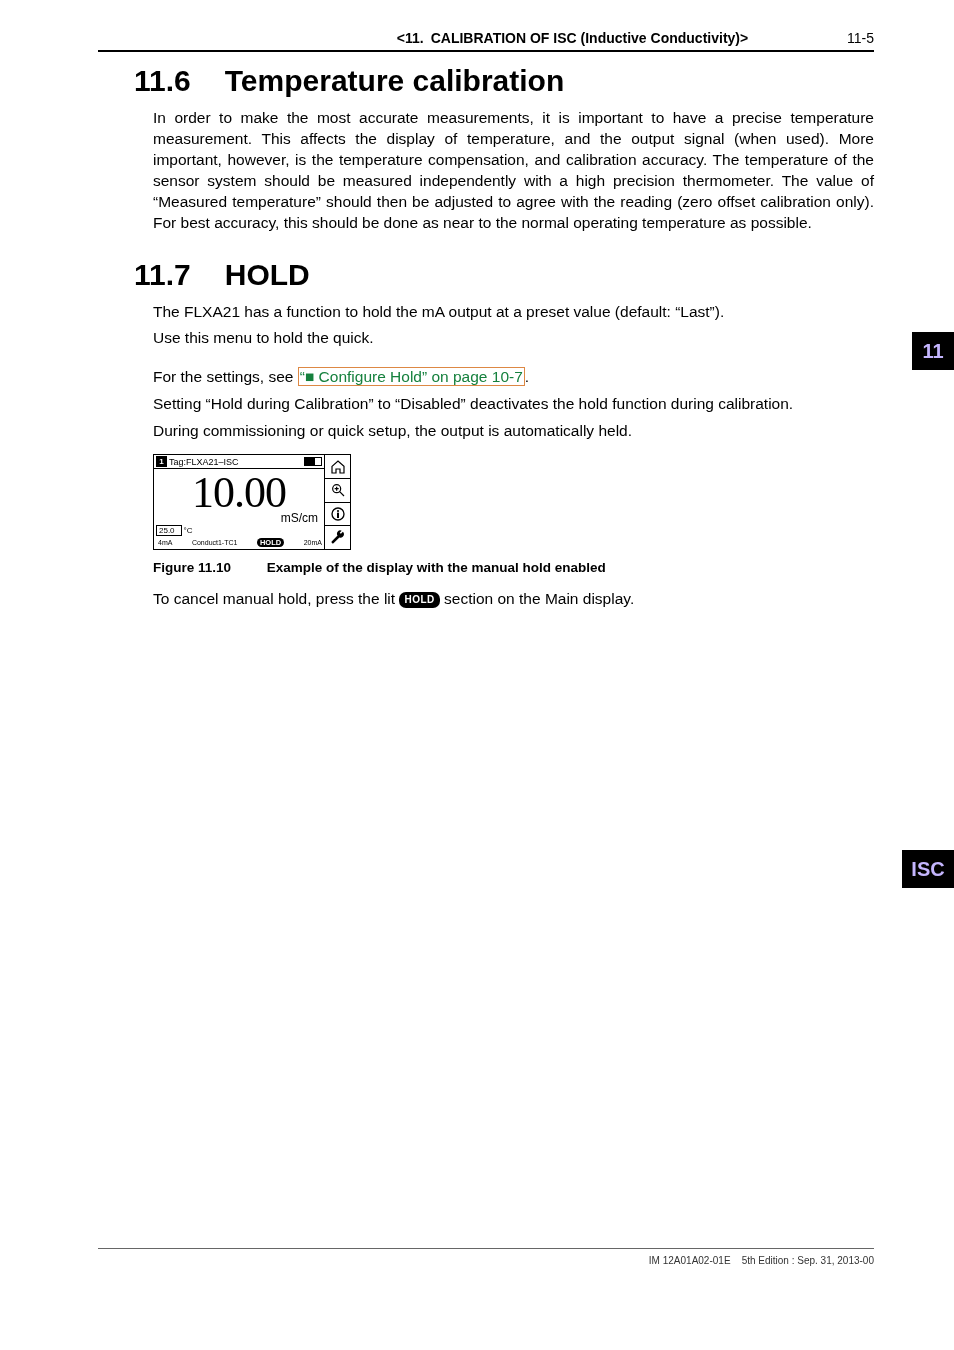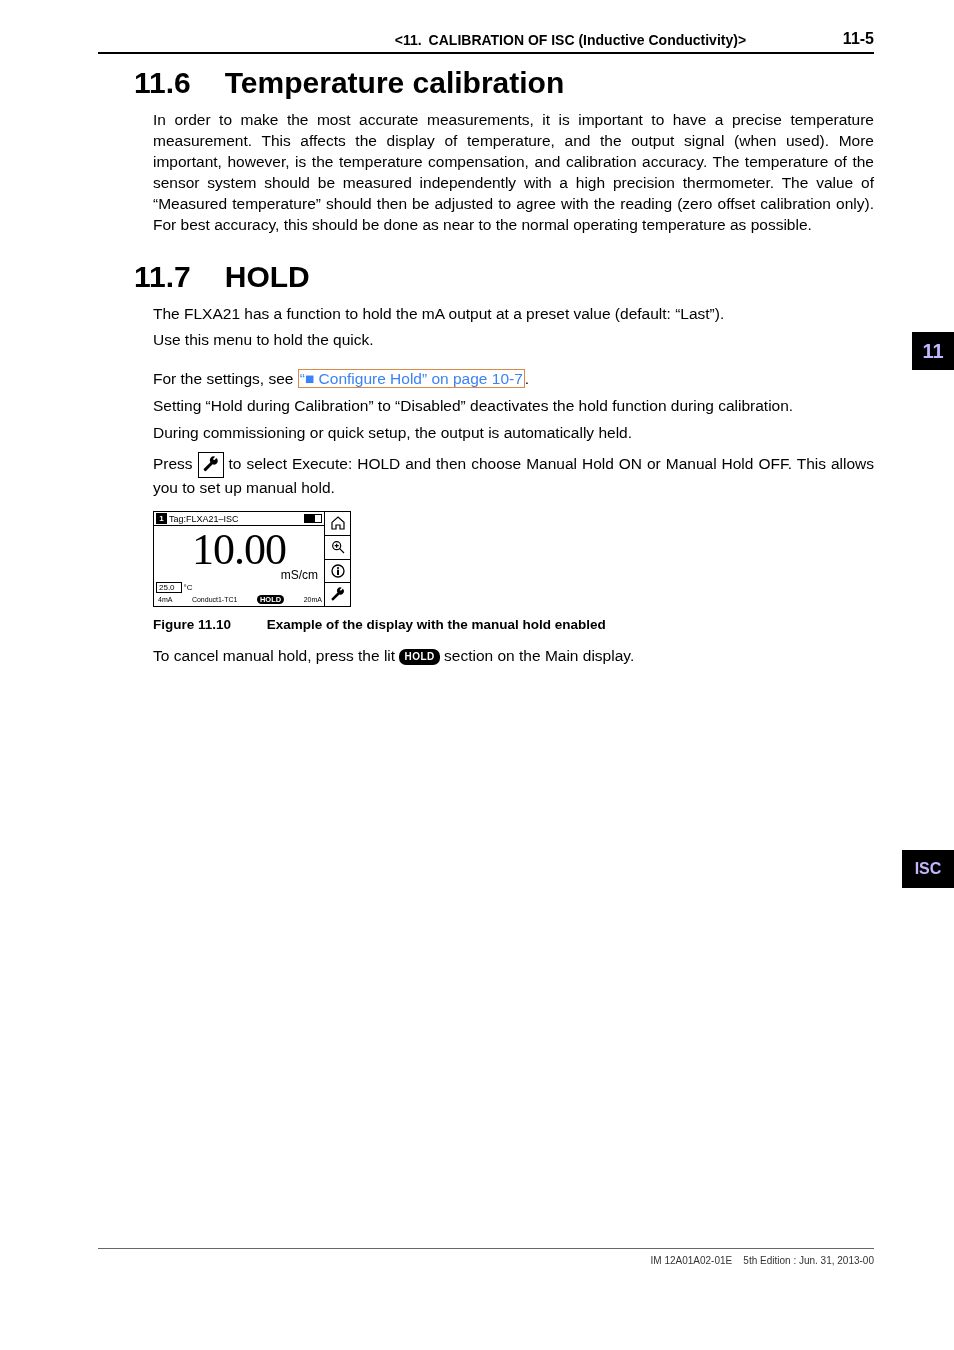--- a/index.html
+++ b/index.html
@@ -1,28 +1,28 @@
 <!DOCTYPE html>
 <html><head>
 <meta charset="utf-8">
 <style>
   * { box-sizing: border-box; margin: 0; padding: 0; }
   html, body { width: 954px; height: 1350px; background: #fff; font-family: Arial, Helvetica, sans-serif; color: #000; }
   .page { position: relative; width: 954px; height: 1316px; padding: 30px 80px 0 98px; }
   .header-row { display: flex; justify-content: space-between; align-items: flex-end; border-bottom: 2.5px solid #000; padding-bottom: 4px; margin-bottom: 12px; }
   .header-title { font-size: 14px; font-weight: bold; flex: 1; text-align: center; margin-left: 200px; }
-  .header-page { font-size: 16px; font-weight: bold; }
+  .header-page { font-size: 14px; font-weight: normal; }
   .section { margin-bottom: 24px; }
   .sec-head { display: flex; align-items: baseline; gap: 34px; margin-bottom: 10px; margin-left: 36px; }
   .sec-num { font-size: 30px; font-weight: bold; }
   .sec-title { font-size: 30px; font-weight: bold; }
   .body-text { font-size: 15.5px; line-height: 1.35; margin-left: 55px; text-align: justify; }
   .para { margin-bottom: 6px; }
   .para-spaced { margin-top: 18px; }
-  .link { color: #3b82f6; border: 1px solid #d84; padding: 0 1px; }
+  .link { color: #15803d; border: 1px solid #d84; padding: 0 1px; }
   .inline-icon { display: inline-block; vertical-align: middle; }
   .wrench-box { border: 1.5px solid #000; width: 26px; height: 26px; display: inline-flex; align-items: center; justify-content: center; vertical-align: middle; background: #fff; }
   .hold-chip { display: inline-block; background: #000; color: #fff; font-size: 10px; font-weight: bold; padding: 1px 5px; border-radius: 7px; vertical-align: middle; letter-spacing: 0.5px; }
   .figure-wrap { margin-left: 55px; margin-top: 12px; }
   .device { width: 198px; border: 1.5px solid #000; font-family: Arial, sans-serif; position: relative; background: #fff; }
   .device-top { display: flex; align-items: stretch; }
   .device-main { flex: 1; }
   .device-tagrow { display: flex; align-items: center; border-bottom: 1px solid #000; font-size: 9px; padding: 1px 2px; gap: 2px; }
   .device-tagrow .num-icon { background: #000; color: #fff; width: 11px; height: 11px; font-size: 8px; display: inline-flex; align-items: center; justify-content: center; font-weight: bold; }
   .device-tag { flex: 1; font-size: 9px; }
@@ -36,21 +36,21 @@
   .device-row3 { display: flex; align-items: center; justify-content: space-between; padding: 0 2px 2px 4px; gap: 3px; }
   .device-row3 .sm { font-size: 7px; }
   .device-hold { background: #000; color: #fff; font-size: 7.5px; font-weight: bold; padding: 0 3px; border-radius: 6px; }
   .device-side { width: 26px; border-left: 1.5px solid #000; display: flex; flex-direction: column; }
   .device-side .cell { flex: 1; border-bottom: 1.5px solid #000; display: flex; align-items: center; justify-content: center; }
   .device-side .cell:last-child { border-bottom: none; }
   .fig-caption { margin-top: 10px; font-size: 13.5px; font-weight: bold; }
   .fig-caption .figlabel { display: inline-block; width: 110px; }
   .tab { position: absolute; right: 0; background: #000; color: #c4b5fd; font-weight: bold; text-align: center; }
   .tab-11 { top: 332px; width: 42px; height: 38px; font-size: 20px; line-height: 38px; }
-  .tab-isc { top: 850px; width: 52px; height: 38px; font-size: 16px; line-height: 38px; }
+  .tab-isc { top: 850px; width: 52px; height: 38px; font-size: 20px; line-height: 38px; }
   .footer { position: absolute; bottom: 50px; left: 98px; right: 80px; border-top: 1px solid #666; padding-top: 6px; text-align: right; font-size: 10px; color: #333; }
   svg { display: block; }
 </style>
 </head>
 <body>
 
 <div class="page">
   <div class="header-row">
     <div class="header-title">&lt;11. CALIBRATION OF ISC (Inductive Conductivity)&gt;</div>
     <div class="header-page">11-5</div>
@@ -72,27 +72,20 @@
       <div class="sec-title">HOLD</div>
     </div>
     <div class="body-text">
       <p class="para">The FLXA21 has a function to hold the mA output at a preset value (default: “Last”).</p>
       <p class="para">Use this menu to hold the quick.</p>
       <p class="para para-spaced">
         <span>For the settings, see </span><a class="link">“■ Configure Hold” on page 10-7</a><span>.</span>
       </p>
       <p class="para">Setting “Hold during Calibration” to “Disabled” deactivates the hold function during calibration.</p>
       <p class="para">During commissioning or quick setup, the output is automatically held.</p>
-      <p class="para" style="margin-top:8px;">
-        <span>Press </span><span class="inline-icon wrench-box">
-          <svg width="18" height="18" viewBox="0 0 24 24">
-              <path d="M21 6.5a5 5 0 0 1-6.9 4.6L6 19.2a2 2 0 1 1-2.8-2.8l8.1-8.1A5 5 0 0 1 17.5 1l-3 3 1.8 1.8 3-3c.9.9 1.7 2.1 1.7 3.7z" fill="#000"></path>
-            </svg>
-        </span><span> to select Execute: HOLD and then choose Manual Hold ON or Manual Hold OFF. This allows you to set up manual hold.</span>
-      </p>
     </div>
 
     <div class="figure-wrap">
       <div class="device">
         <div class="device-top">
           <div class="device-main">
             <div class="device-tagrow">
               <span class="num-icon">1</span>
               <span class="device-tag">Tag:FLXA21–ISC</span>
               <span class="device-bat"></span>
@@ -147,15 +140,15 @@
       <p class="para">
         <span>To cancel manual hold, press the lit  </span><span class="hold-chip">HOLD</span><span>  section on the Main display.</span>
       </p>
     </div>
   </div>
 
   <div class="tab tab-11">11</div>
   <div class="tab tab-isc">ISC</div>
 
   <div class="footer">
-    <span>IM 12A01A02-01E</span>&nbsp;&nbsp;&nbsp;&nbsp;<span>5th Edition : Jun. 31, 2013-00</span>
+    <span>IM 12A01A02-01E</span>&nbsp;&nbsp;&nbsp;&nbsp;<span>5th Edition : Sep. 31, 2013-00</span>
   </div>
 </div>
 
 </body></html>

